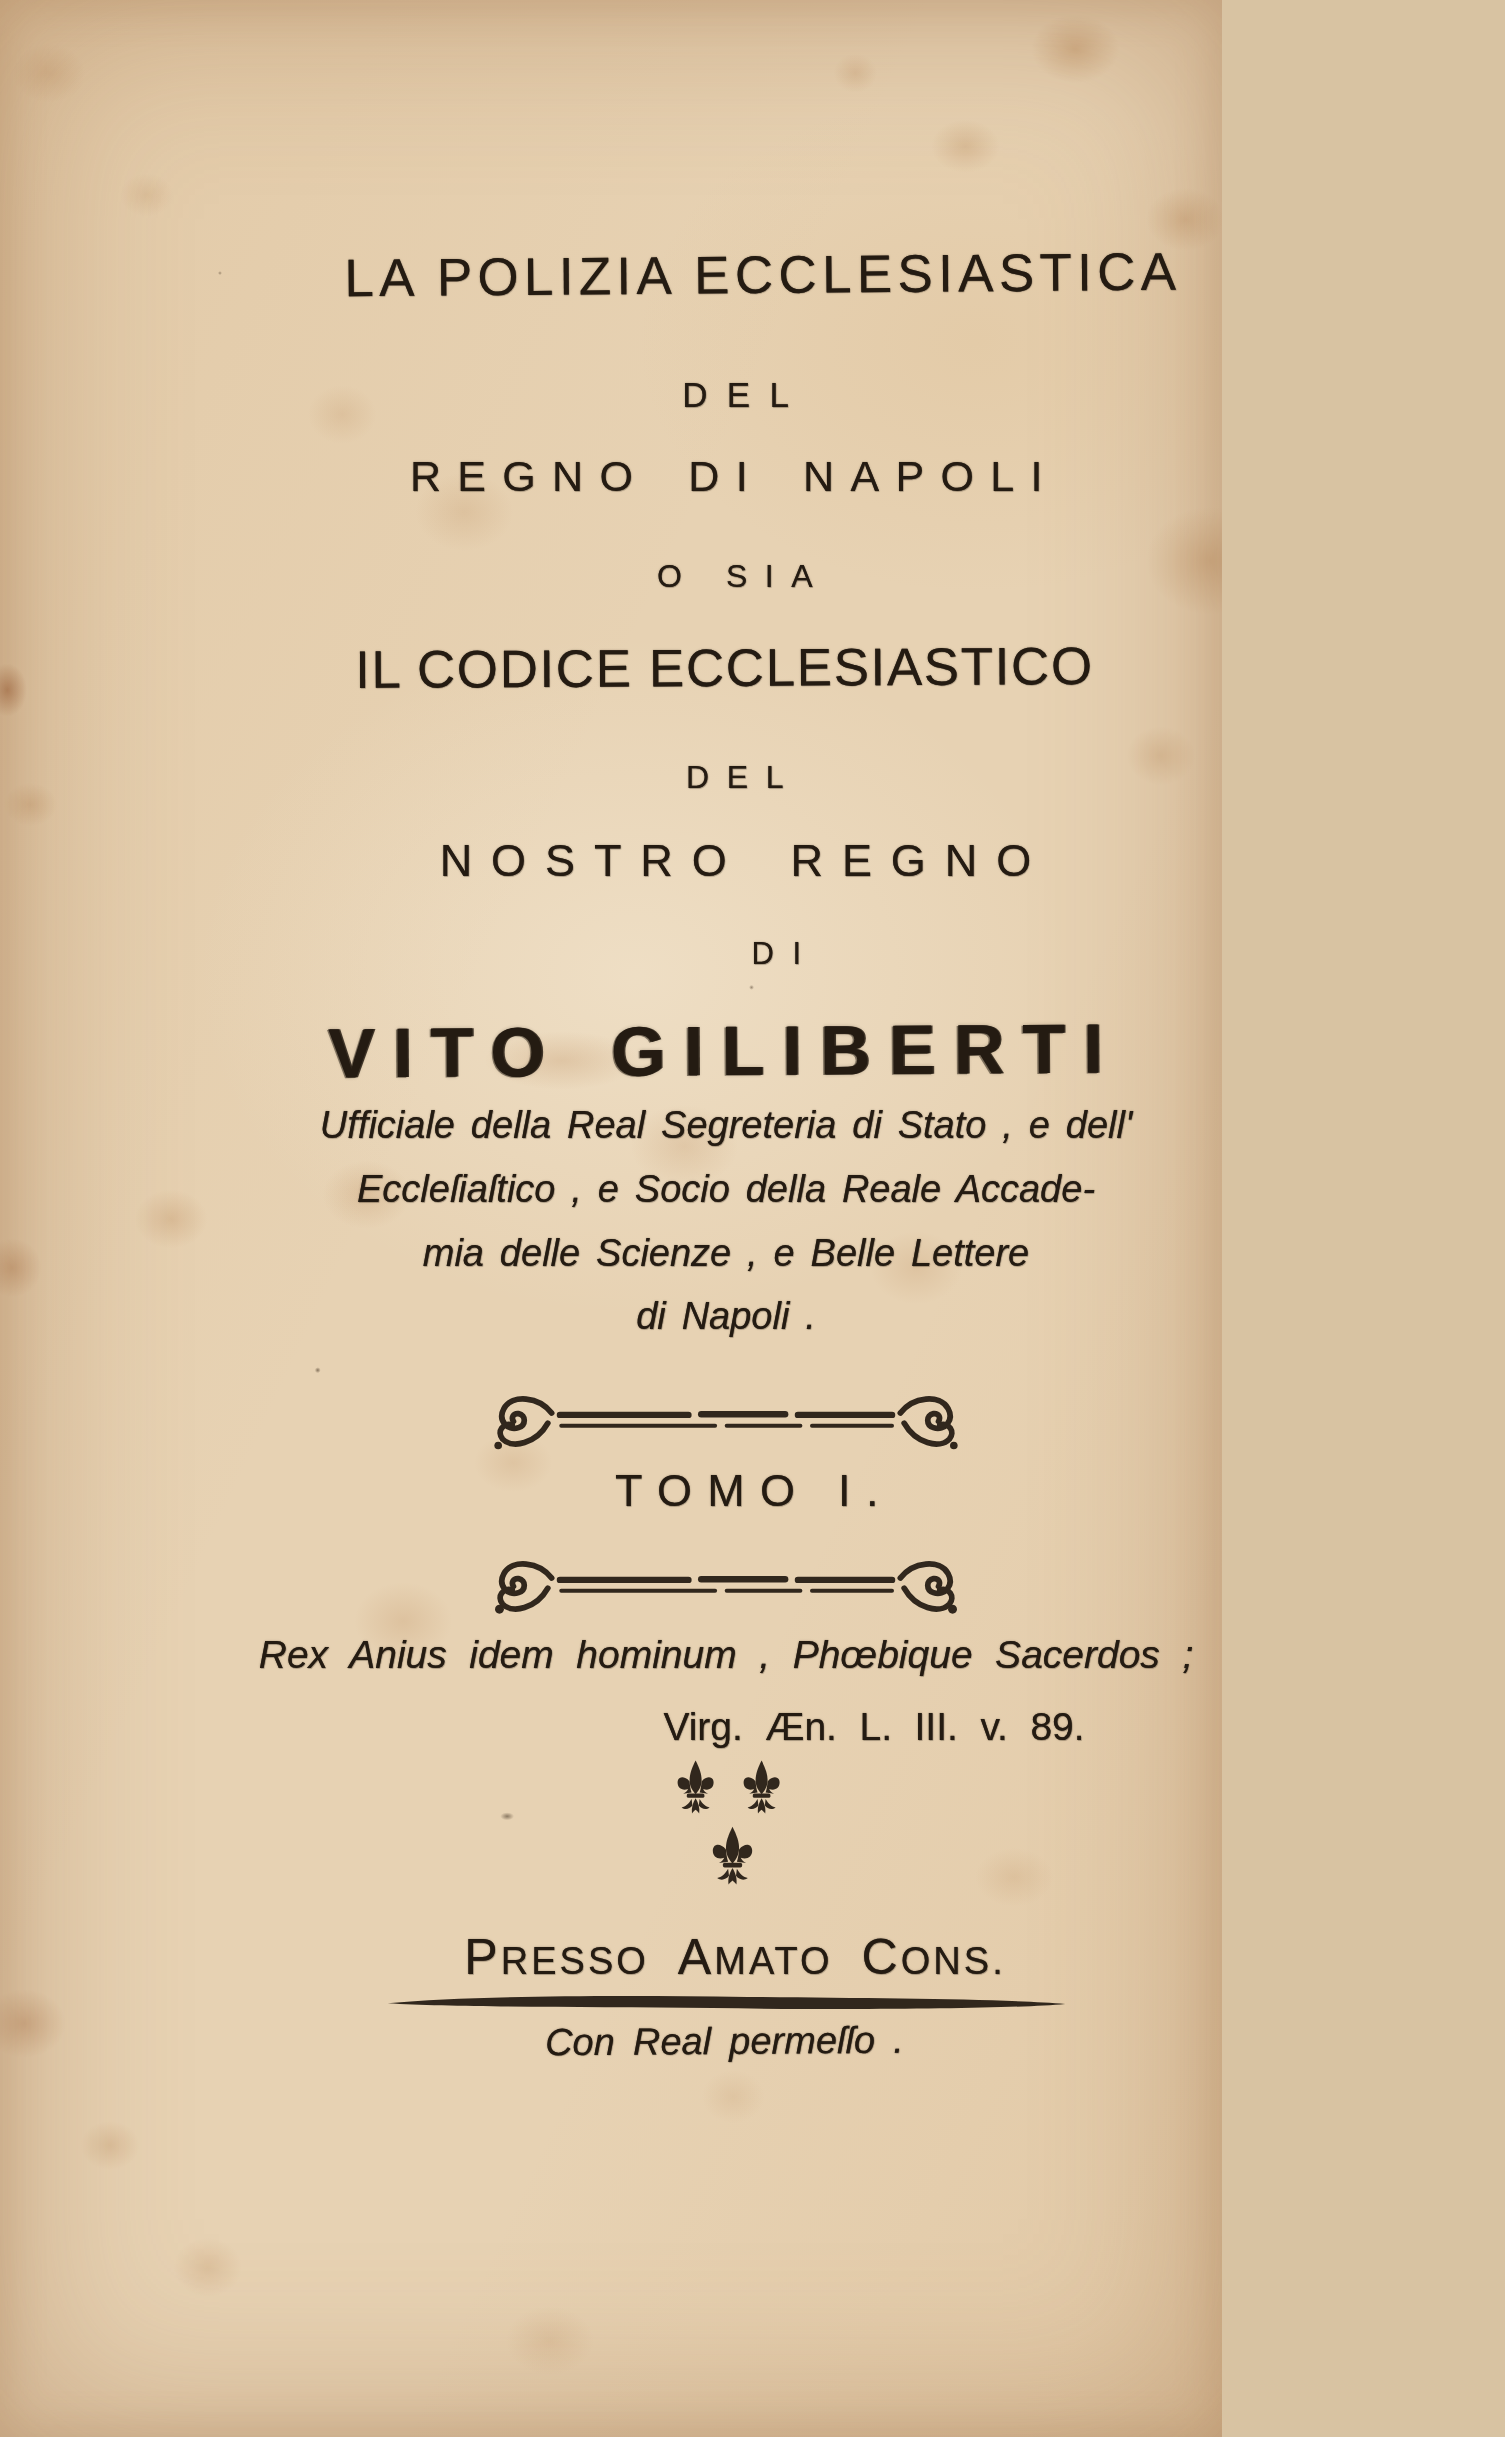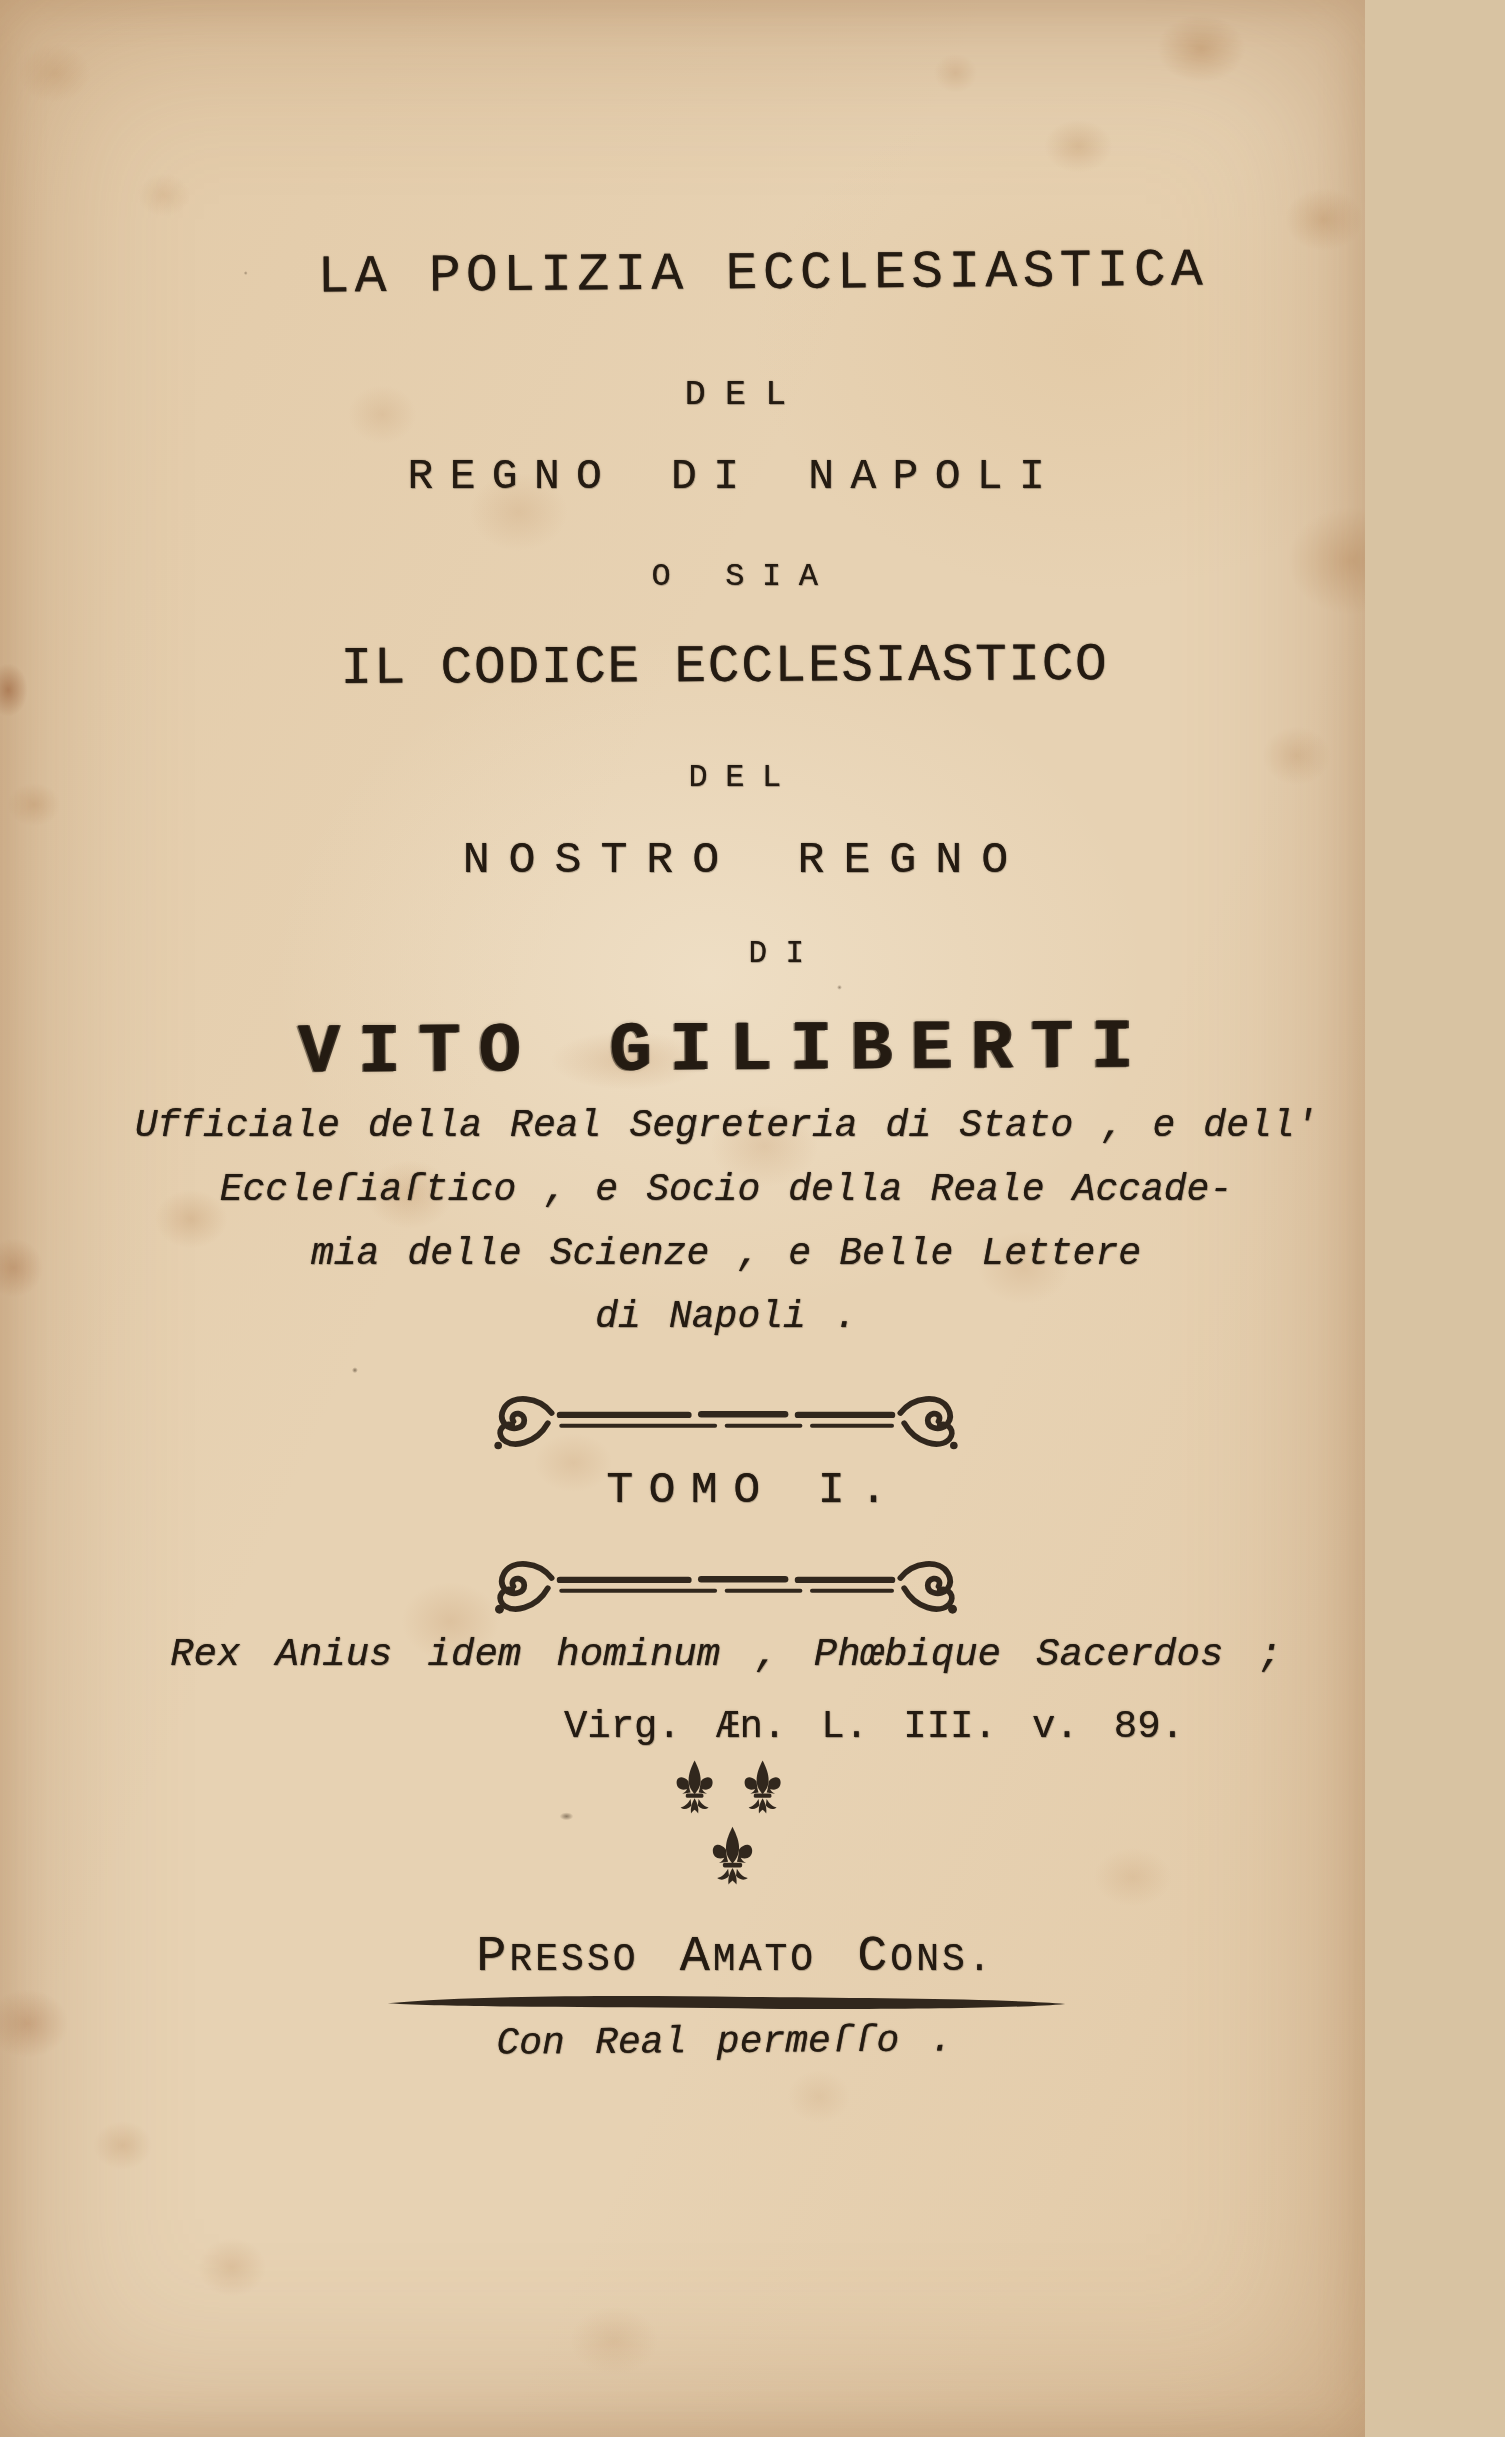--- a/index.html
+++ b/index.html
@@ -1,18 +1,18 @@
 <!DOCTYPE html>
 <html style="font-size:11px"><head>
 <meta charset="utf-8">
 <style>
   html,body{margin:0;padding:0;background:#d8c3a2;}
   .page{
     position:relative;
-    width:1365px;height:2438px;
+    width:1222px;height:2438px;
     overflow:hidden;
     background-color:#e7d2b3;
     background-image:
       radial-gradient(4.2px 4.2px at 26% 56.2%, rgba(50,35,20,.55), rgba(50,35,20,0) 70%),
       radial-gradient(3.5px 3.5px at 61.5% 40.5%, rgba(50,35,20,.45), rgba(50,35,20,0) 70%),
       radial-gradient(2.8px 2.8px at 18% 11.2%, rgba(50,35,20,.4), rgba(50,35,20,0) 70%),
       radial-gradient(9.8px 5.6px at 41.5% 74.5%, rgba(50,35,20,.5), rgba(50,35,20,0) 70%),
       radial-gradient(63px 49px at 88% 2%, rgba(171,113,59,.32), rgba(171,113,59,0) 70%),
       radial-gradient(49px 38px at 79% 6%, rgba(171,113,59,.22), rgba(171,113,59,0) 70%),
       radial-gradient(56px 45px at 97% 9%, rgba(171,113,59,.26), rgba(171,113,59,0) 70%),
@@ -38,21 +38,21 @@
       radial-gradient(45px 38px at 60% 86%, rgba(171,113,59,.12), rgba(171,113,59,0) 70%),
       radial-gradient(56px 42px at 83% 77%, rgba(171,113,59,.14), rgba(171,113,59,0) 70%),
       radial-gradient(52px 42px at 4% 3%, rgba(171,113,59,.18), rgba(171,113,59,0) 70%),
       radial-gradient(38px 31px at 12% 8%, rgba(171,113,59,.15), rgba(171,113,59,0) 70%),
       radial-gradient(488px 362px at 80% 14%, rgba(205,160,100,.14), rgba(205,160,100,0) 70%),
       radial-gradient(627px 488px at 52% 40%, rgba(249,240,222,.4), rgba(249,240,222,0) 70%),
       linear-gradient(115deg, rgba(196,150,95,.14), rgba(196,150,95,0) 40%),
       linear-gradient(295deg, rgba(196,150,95,.16), rgba(196,150,95,0) 35%);
     box-shadow: inset 0 0 153px 35px rgba(148,100,55,.3),
                 inset 0 0 42px 7px rgba(148,100,55,.2);
-    font-family:Liberation Mono, monospace;
+    font-family:Liberation Sans, sans-serif;
     color:#241b12;
   }
   .col{position:absolute;left:0;width:1506px;text-align:center;transform:translateX(-27px);}
   .line{
     white-space:nowrap;
     text-shadow:0 0 0.7px rgba(36,27,18,.8), 0 0 2.8px rgba(36,27,18,.16), 0.7px 0.7px 0 rgba(36,27,18,.22);
   }
   .t-main   {top:244px;font-size:53px;letter-spacing:.10em;transform:translateX(9.8px) rotate(-.45deg);}
   .t-del1   {top:375px;font-size:35px;letter-spacing:.55em;padding-left:.55em;}
   .t-regno  {top:452px;font-size:43px;letter-spacing:.38em;word-spacing:.25em;padding-left:.38em;transform:translateX(-35px);}

